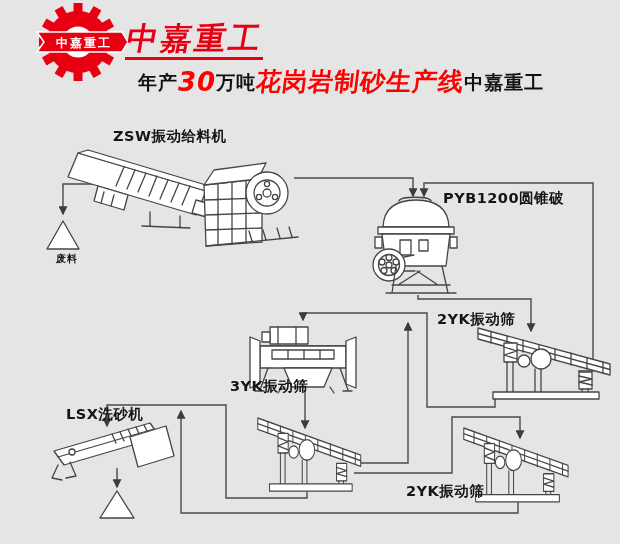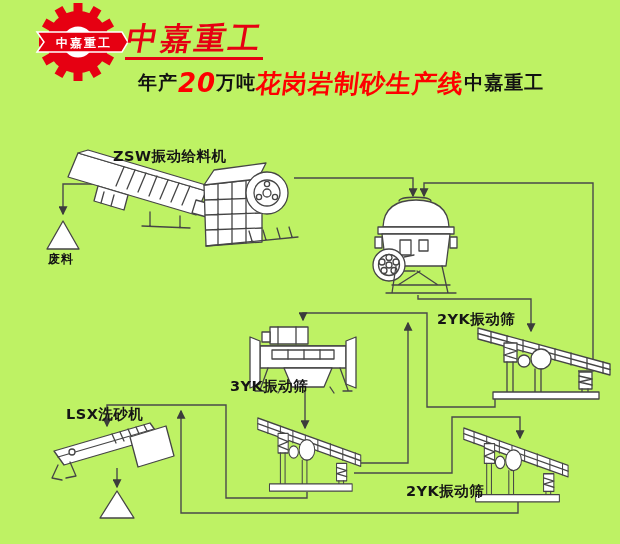--- a/index.html
+++ b/index.html
@@ -1,27 +1,27 @@
 <!DOCTYPE html>
 <html><head>
 <meta charset="utf-8">
 <style>
   html,body{margin:0;padding:0;background:#fff;}
-  #canvas{position:relative;width:620px;height:544px;background:#bef264;overflow:hidden;
+  #canvas{position:relative;width:620px;height:544px;background:#e5e5e5;overflow:hidden;
           font-family:"DejaVu Sans",sans-serif;}
   .abs{position:absolute;}
   .lbl{position:absolute;font-weight:bold;color:#151515;font-size:14.5px;
        letter-spacing:.5px;white-space:nowrap;line-height:1.1;}
-  .lbl-small{font-size:12px;letter-spacing:1px;}
+  .lbl-small{font-size:10px;letter-spacing:1px;margin-left:8px;}
   
   #brand-name{position:absolute;left:127px;top:18px;font-size:31px;font-weight:bold;
       color:#e60012;letter-spacing:3px;transform:skewX(-10deg);white-space:nowrap;}
   #brand-underline{position:absolute;left:125px;top:57px;width:138px;height:3px;background:#e60012;}
   
-  #page-title{position:absolute;left:138px;top:70px;display:flex;align-items:flex-end;
+  #page-title{position:absolute;left:138px;top:70px;display:flex;
       white-space:nowrap;}
   .t-black{font-size:19px;font-weight:bold;color:#111;letter-spacing:1px;}
   .t-red-num{font-size:26px;font-weight:bold;color:#fe0000;font-style:italic;letter-spacing:1px;line-height:.95;}
   .t-red{font-size:25px;font-weight:bold;color:#fe0000;letter-spacing:1px;line-height:.95;
       display:inline-block;transform:skewX(-7deg);}
   svg{position:absolute;left:0;top:0;}
   svg .mach{stroke:#454545;stroke-width:1.3;fill:#fff;stroke-linejoin:round;stroke-linecap:round;}
   svg .flow{stroke:#4a4a4a;stroke-width:1.4;fill:none;}
 </style>
 </head>
@@ -53,21 +53,21 @@
         <polygon points="37,32 122,32 128,42 122,52 37,52 44,42" fill="#e60012" stroke="#fff" stroke-width="1.5"></polygon>
         <text x="84" y="46.5" text-anchor="middle" font-size="12" font-weight="bold" fill="#fff" letter-spacing="2">中嘉重工</text>
       </g>
     </svg>
     <div id="brand-name">中嘉重工</div>
     <div id="brand-underline"></div>
   </div>
 
   <div id="page-title">
     <span class="t-black">年产</span>
-      <span class="t-red-num">20</span>
+      <span class="t-red-num">30</span>
       <span class="t-black">万吨</span>
       <span class="t-red">花岗岩制砂生产线</span>
       <span class="t-black">中嘉重工</span>
   </div>
 
   <svg width="620" height="544" viewBox="0 0 620 544">
     <defs>
       <marker id="ah" viewBox="0 0 10 10" refX="8.5" refY="5" markerUnits="userSpaceOnUse" markerWidth="9" markerHeight="9" orient="auto">
         <path d="M0,0 L10,5 L0,10 z" fill="#3c3c3c"></path>
       </marker>
@@ -176,21 +176,22 @@
     <g class="mach">
       <polygon points="54,451 150,423 160,437 64,465"></polygon>
       <line x1="58" y1="457" x2="154" y2="429"></line>
       <path d="M112,434 L116,443 M120,432 L124,441 M128,429 L132,438 M136,427 L140,436 M144,425 L148,433" fill="none"></path>
       <polygon points="130,437 166,426 174,456 138,467"></polygon>
       <circle cx="72" cy="452" r="3"></circle>
       <path d="M58,465 L52,478 M62,480 L52,478 M70,462 L76,476 M66,478 L76,476" fill="none"></path>
     </g>
   </svg>
 
-  <div class="lbl" style="left:113px;top:129px;margin-top:20px;">ZSW振动给料机</div>
+  <div class="lbl" style="left:113px;top:129px;">ZSW振动给料机</div>
+  <div class="lbl" style="left:443px;top:191px;">PYB1200圆锥破</div>
   <div class="lbl" style="left:437px;top:312px;">2YK振动筛</div>
   <div class="lbl" style="left:230px;top:379px;">3YK振动筛</div>
   <div class="lbl" style="left:26px;top:407px;margin-left:40px;">LSX洗砂机</div>
   <div class="lbl" style="left:406px;top:484px;">2YK振动筛</div>
 
   <div class="lbl lbl-small" style="left:48px;top:253px;">废料</div>
 
 </div>
 
 </body></html>

